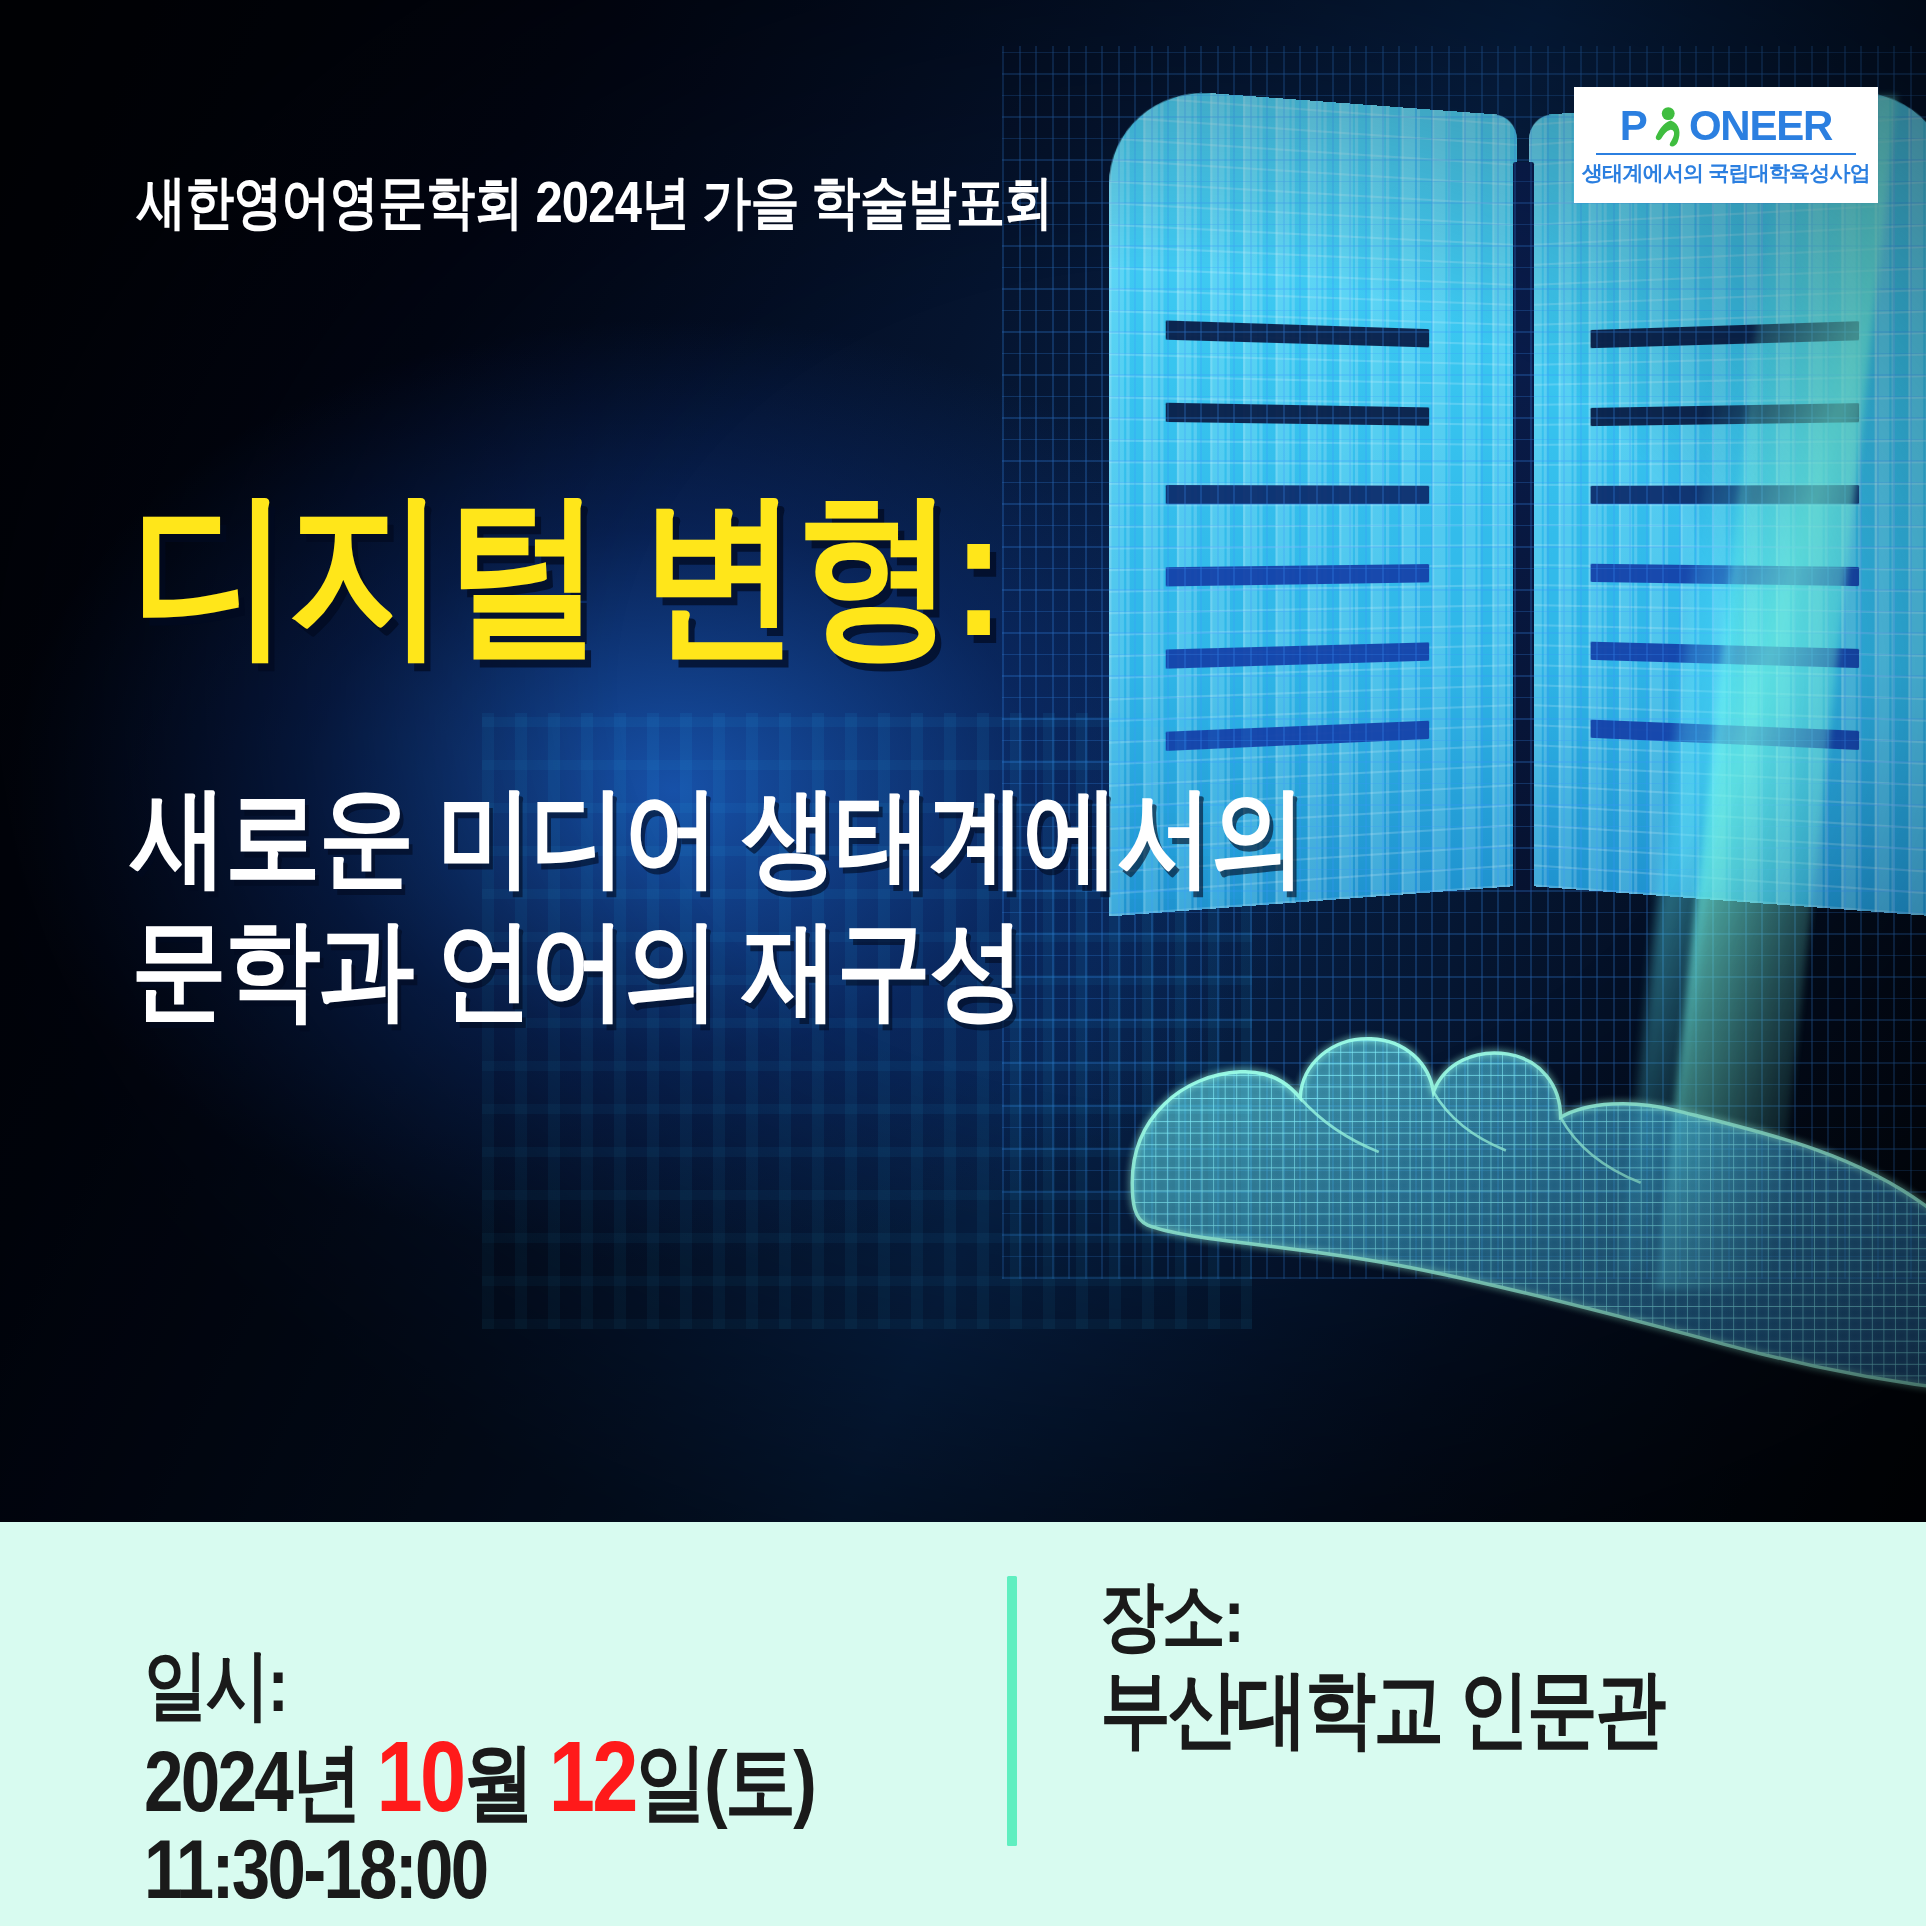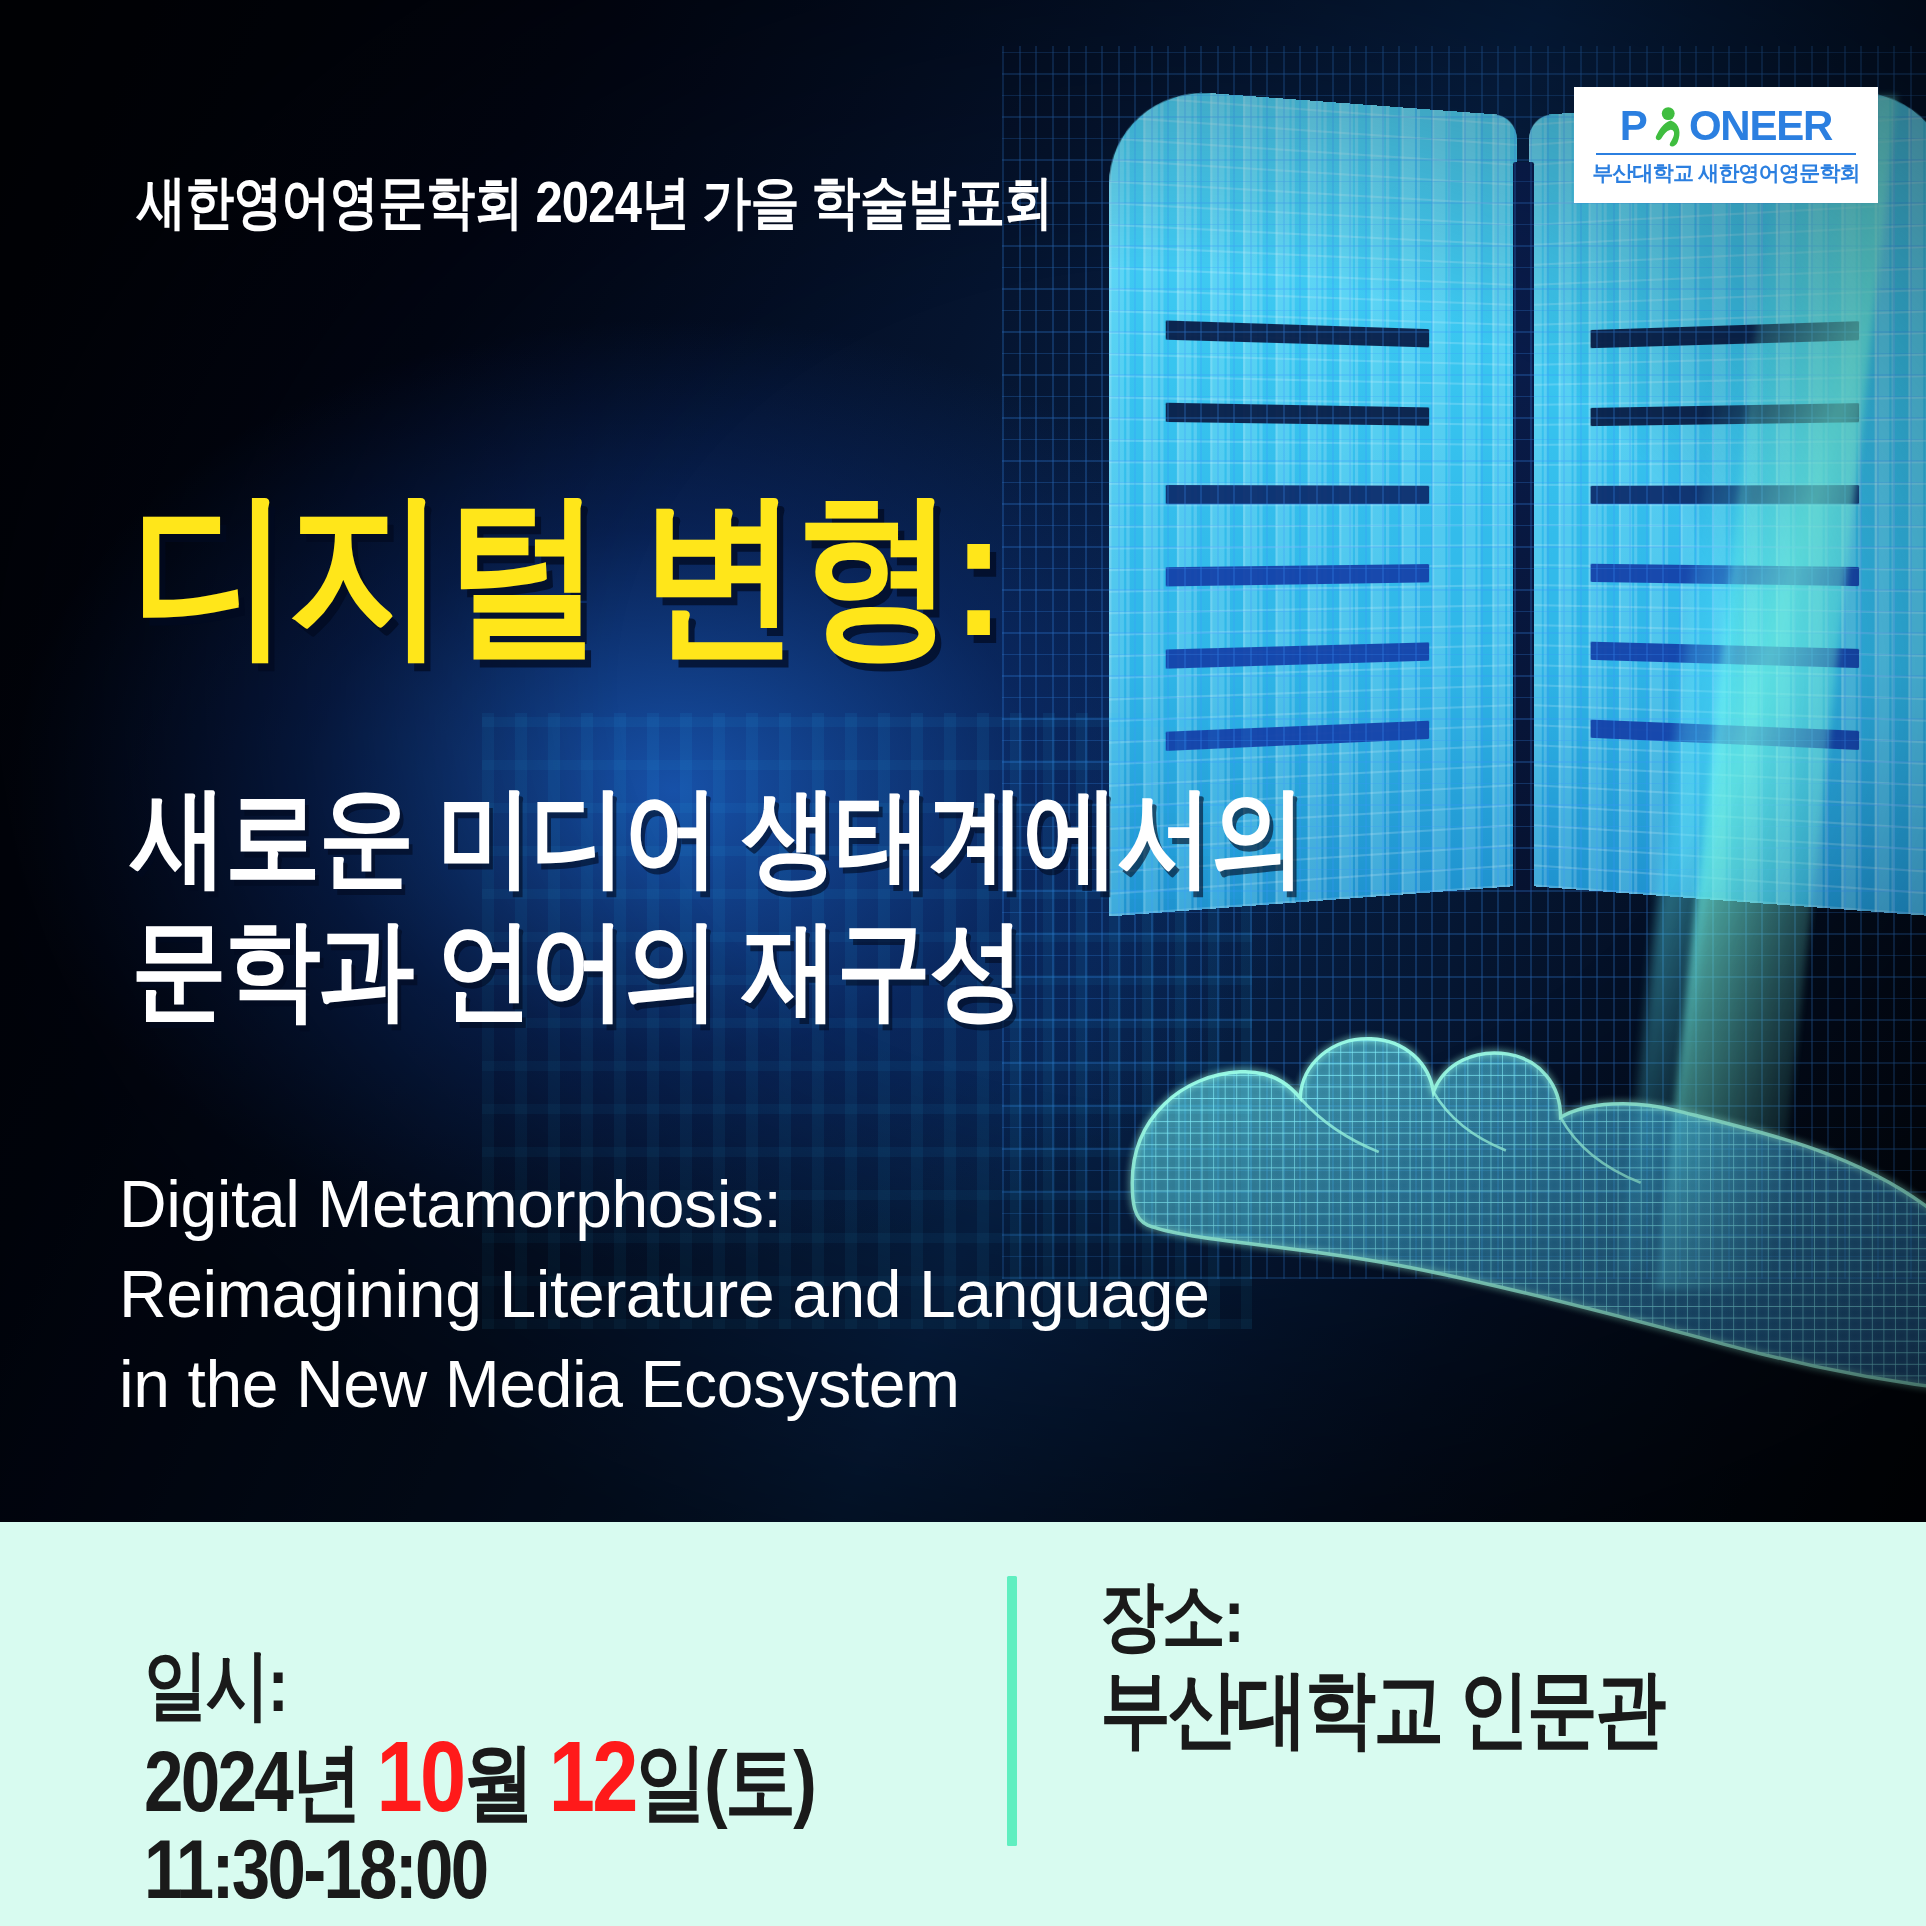--- a/index.html
+++ b/index.html
@@ -189,32 +189,27 @@
         <span class="pw-blue">P</span>
         <svg width="43" height="43" viewBox="0 0 100 100" style="margin:0 0.8px -2.3px -1.5px;">
           <circle cx="54" cy="20" r="15" fill="#3fbd3f"></circle>
           <path d="M60 36 C42 42 34 56 26 72 C22 80 32 86 38 78 C44 68 50 60 58 58
                    C66 56 70 64 66 74 C62 84 56 90 58 94 C62 99 72 96 76 86
                    C84 66 82 44 60 36 Z" fill="#3fbd3f"></path>
         </svg>
         <span class="pw-blue">ONEER</span>
       </div>
       <div class="pioneer-rule"></div>
-      <div class="pioneer-sub">부산대학교 새한영어영문학회</div>
+      <div class="pioneer-sub">생태계에서의 국립대학육성사업</div>
     </div>
 
     <div class="title-yellow">디지털 변형:</div>
     <div class="title-w1">새로운 미디어 생태계에서의</div>
     <div class="title-w2">문학과 언어의 재구성</div>
 
-    <div class="eng">
-      <div>Digital Metamorphosis:</div>
-      <div>Reimagining Literature and Language</div>
-      <div>in the New Media Ecosystem</div>
-    </div>
   </div>
 
   <div class="date-block">
     <div class="date-l1">일시:</div>
     <div class="date-l2"><span>2024년</span> <span class="hi">10</span><span>월</span> <span class="hi">12</span><span>일(토)</span></div>
     <div class="date-l3">11:30-18:00</div>
   </div>
 
   <div class="divider"></div>
 

